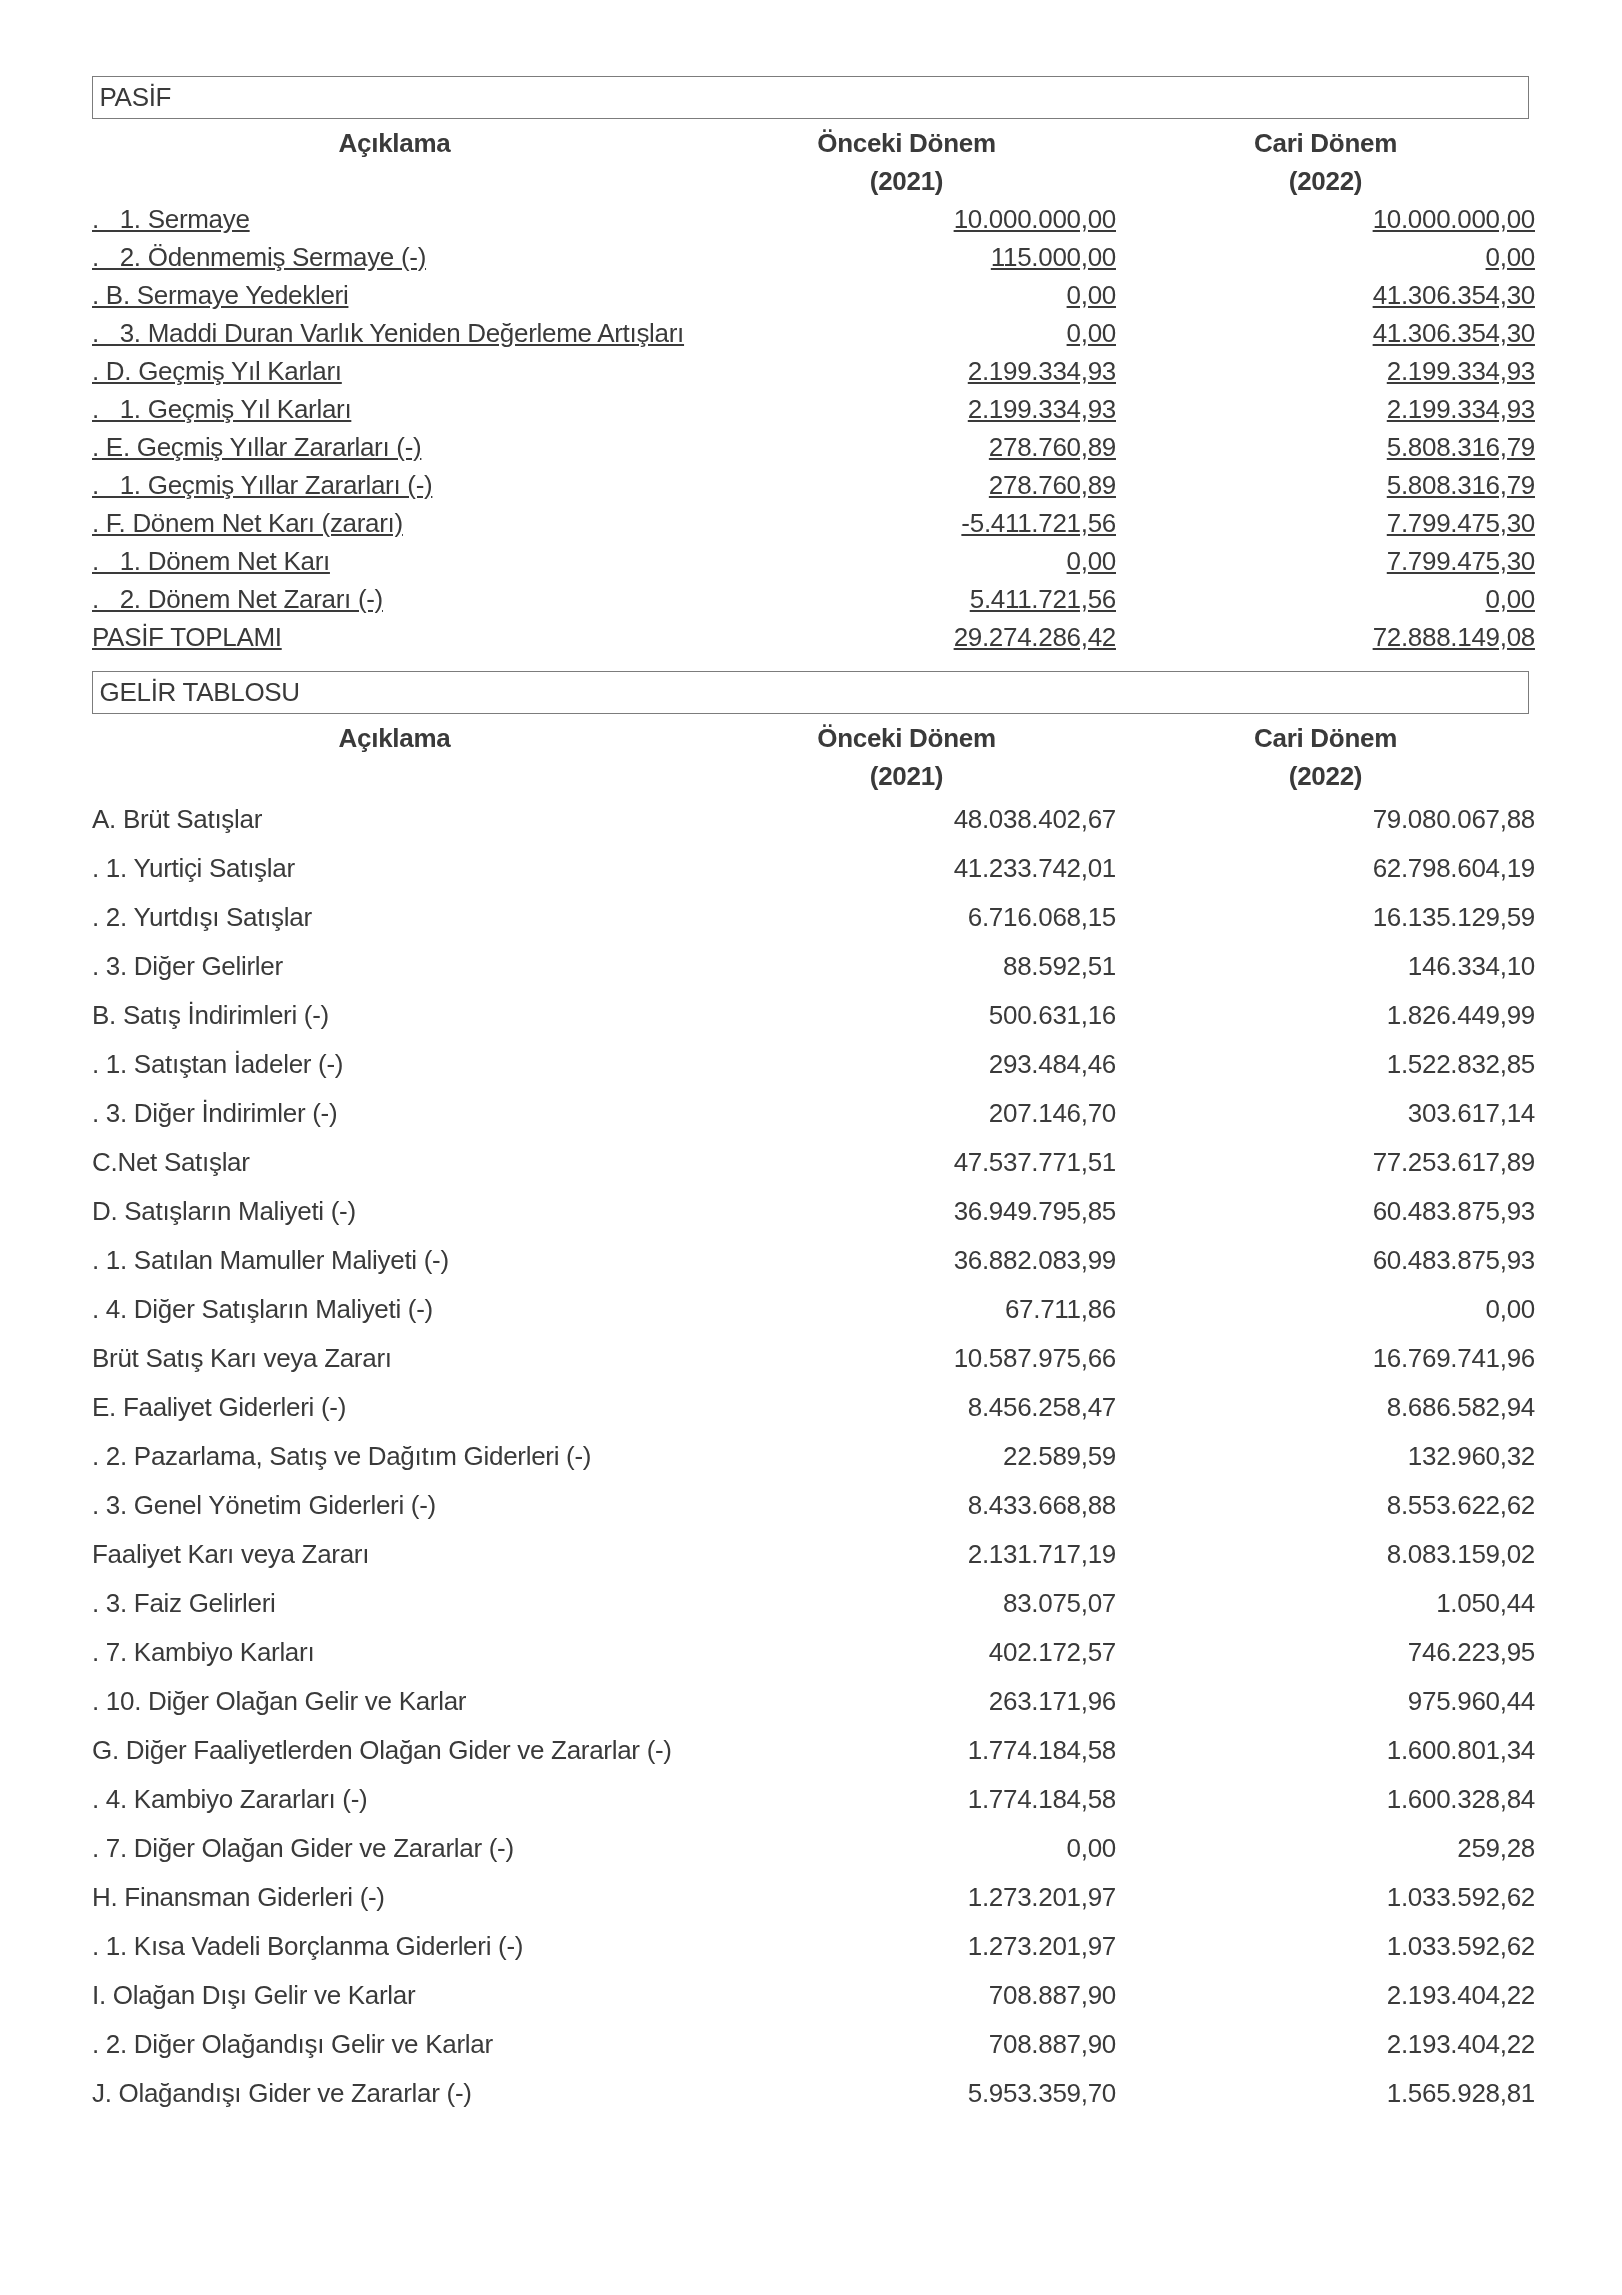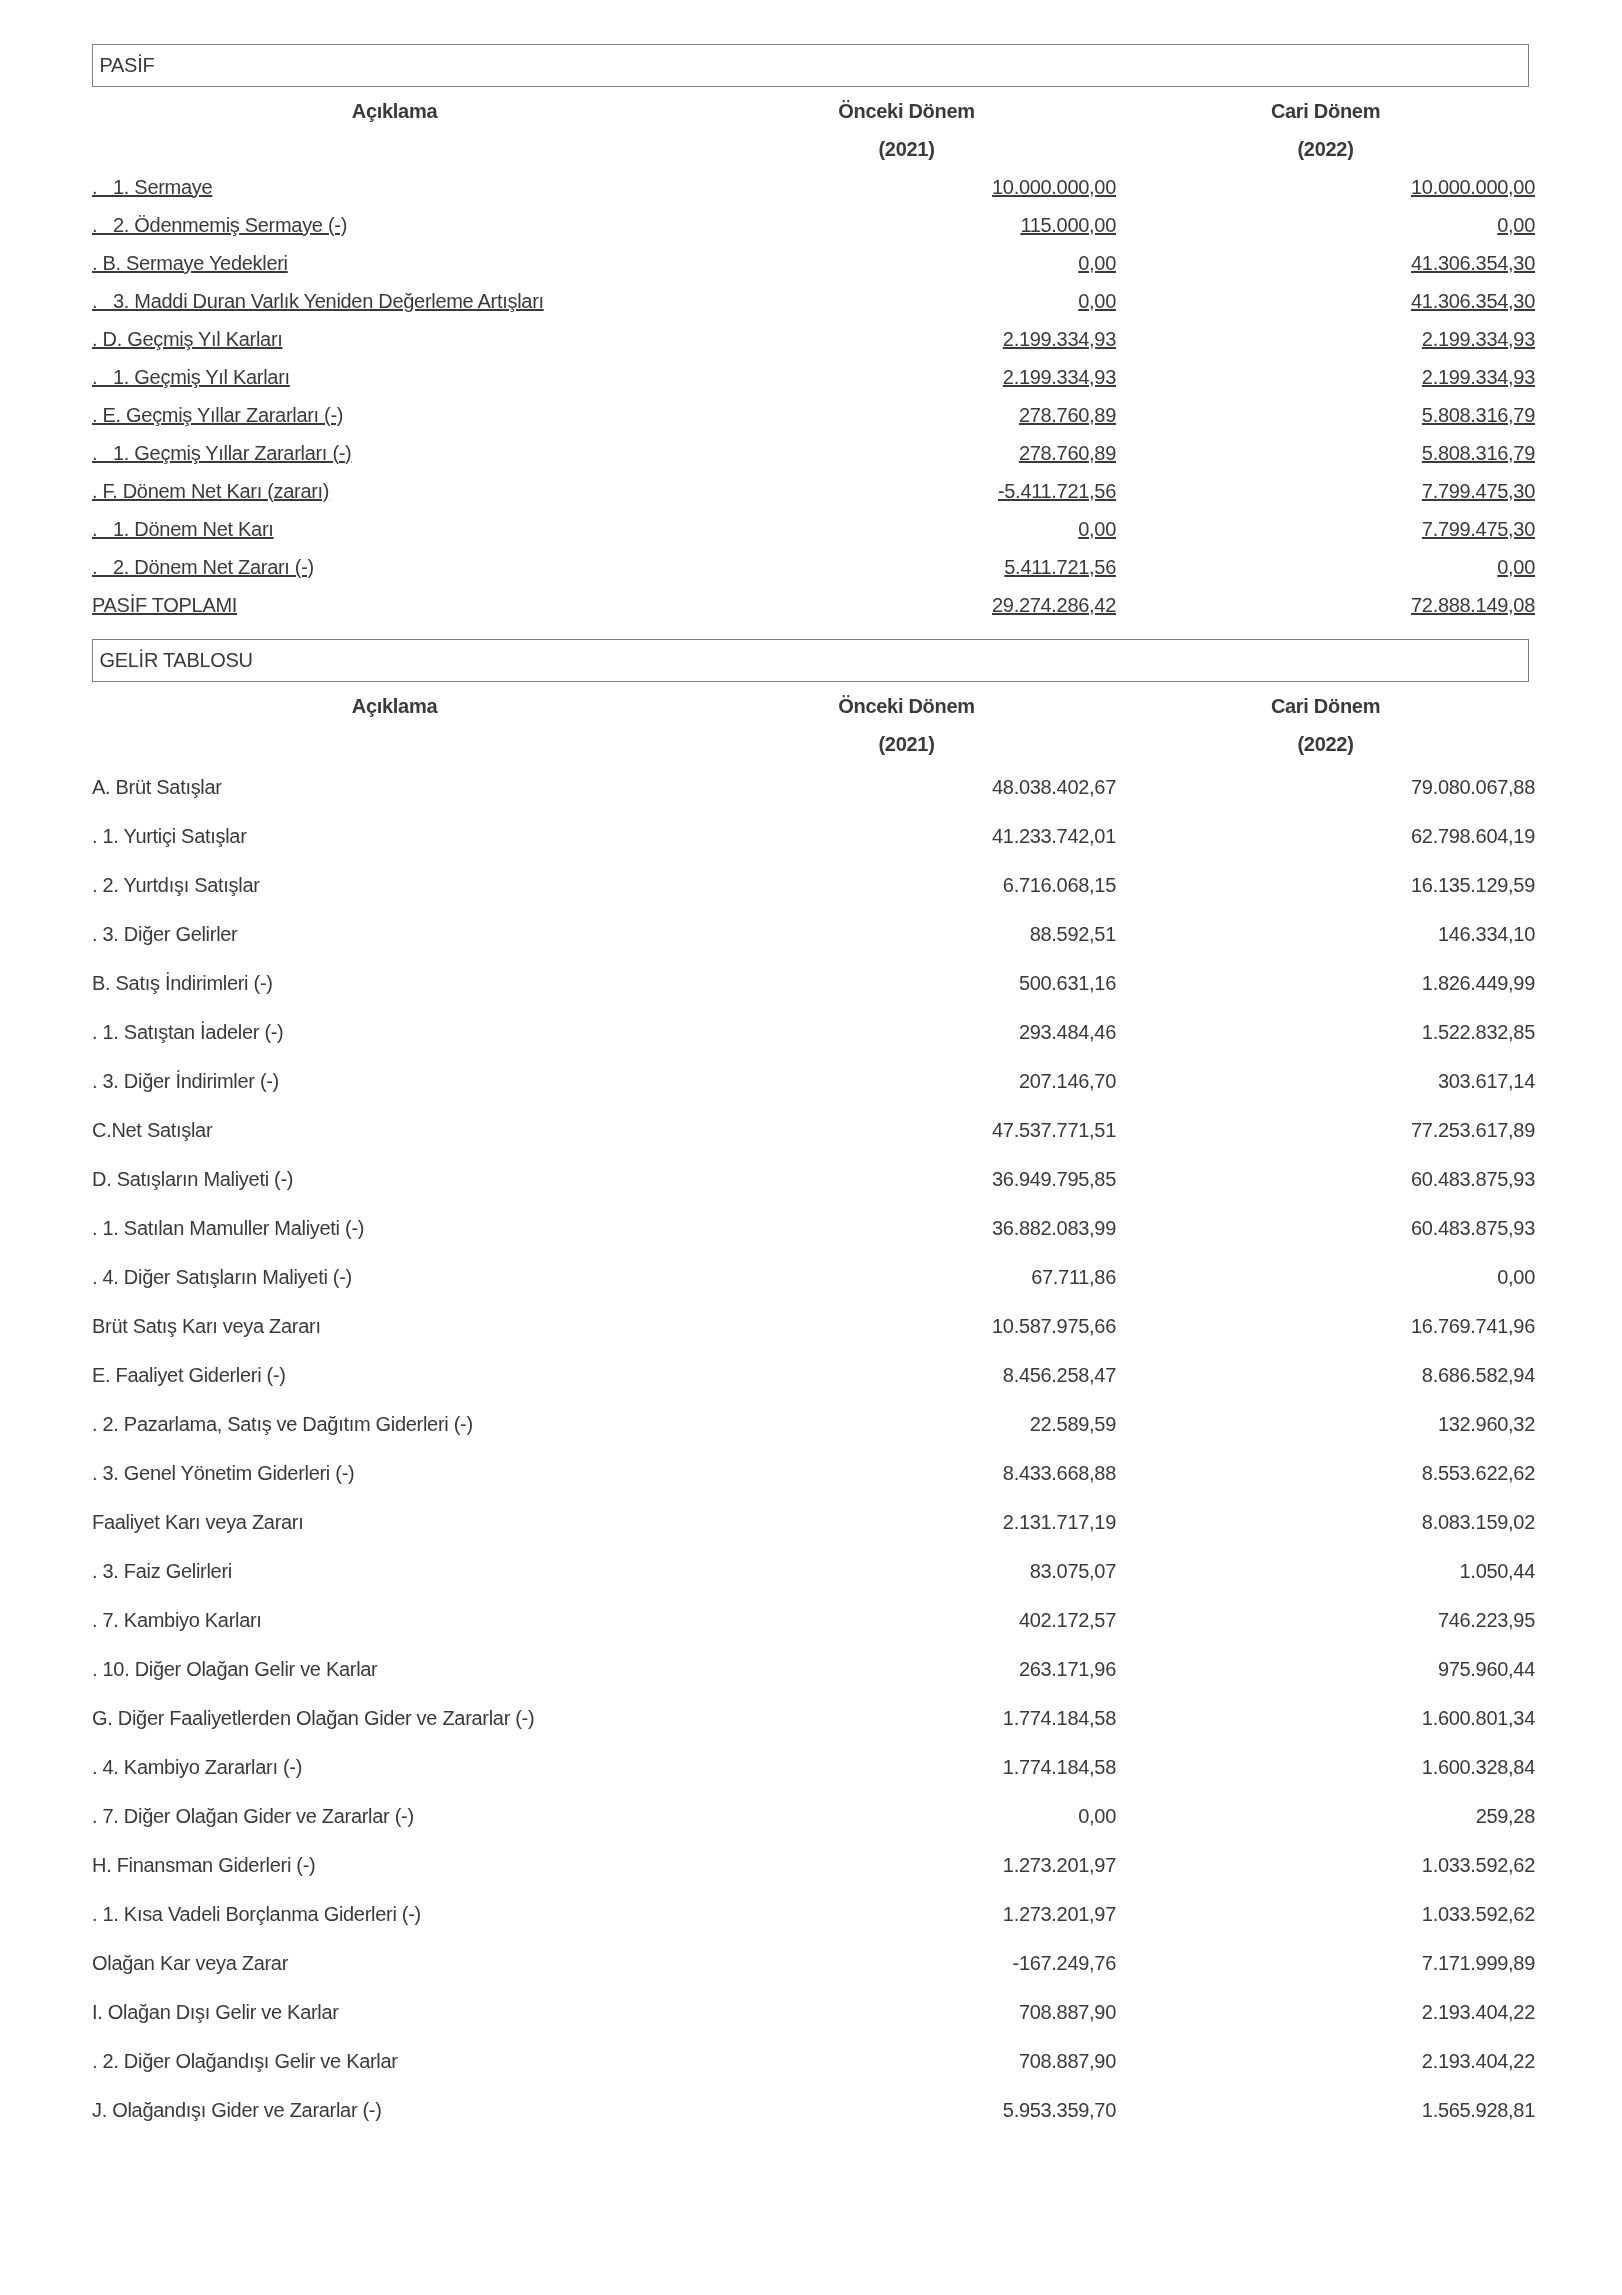--- a/index.html
+++ b/index.html
@@ -6,24 +6,24 @@
   html, body {
     margin: 0;
     padding: 0;
     background: #ffffff;
   }
   .page {
     position: relative;
     width: 1622px;
     height: 2295px;
     box-sizing: border-box;
-    padding-top: 44px;
+    padding-top: 76px;
     background: #ffffff;
     font-family: "Liberation Sans", "DejaVu Sans", sans-serif;
-    font-size: 20px;
+    font-size: 26px;
     letter-spacing: -0.3px;
     color: #3a3a3a;
     overflow: hidden;
   }
   .fin-section {
     margin-left: 92px;
     width: 1443px;
   }
   .section-gelir {
     margin-top: 15px;
@@ -317,25 +317,20 @@
     <div class="cell-val">1.273.201,97</div>
     <div class="cell-val">1.033.592,62</div>
   </div>
 
   <div class="grid-row data-row">
     <div class="cell-label">. 1. Kısa Vadeli Borçlanma Giderleri (-)</div>
     <div class="cell-val">1.273.201,97</div>
     <div class="cell-val">1.033.592,62</div>
   </div>
 
-  <div class="grid-row data-row">
-    <div class="cell-label">Olağan Kar veya Zarar</div>
-    <div class="cell-val">-167.249,76</div>
-    <div class="cell-val">7.171.999,89</div>
-  </div>
 
   <div class="grid-row data-row">
     <div class="cell-label">I. Olağan Dışı Gelir ve Karlar</div>
     <div class="cell-val">708.887,90</div>
     <div class="cell-val">2.193.404,22</div>
   </div>
 
   <div class="grid-row data-row">
     <div class="cell-label">. 2. Diğer Olağandışı Gelir ve Karlar</div>
     <div class="cell-val">708.887,90</div>

